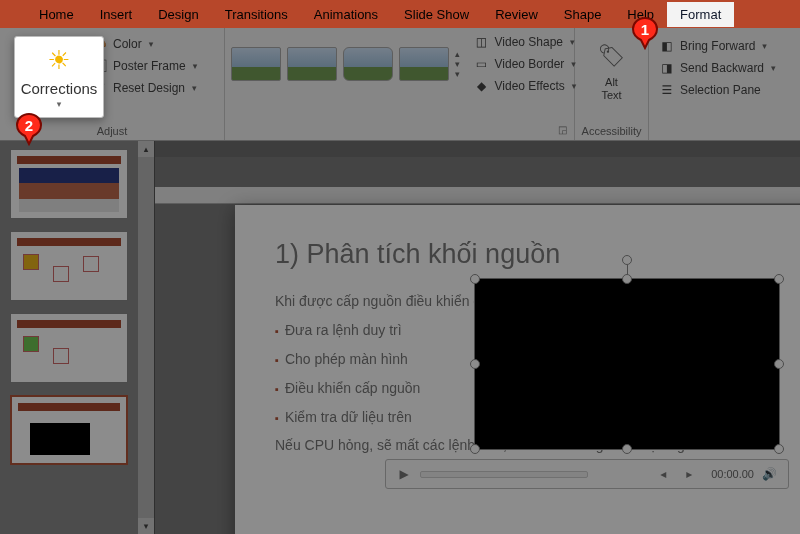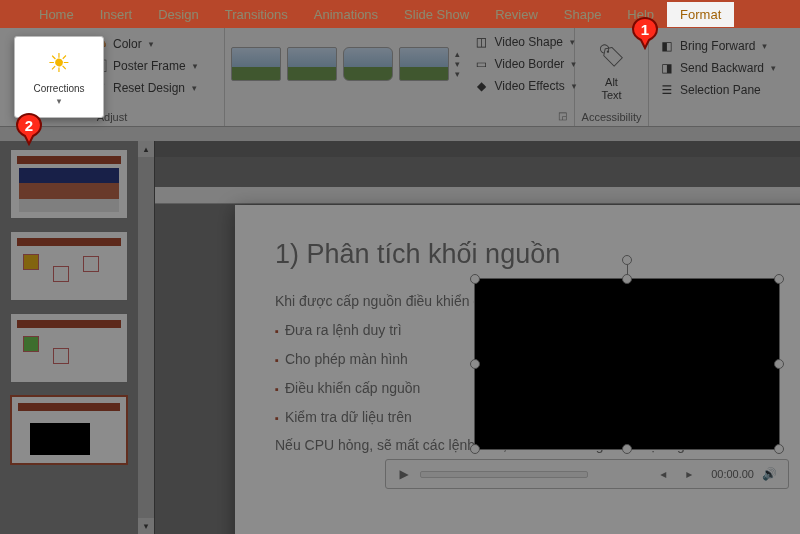--- a/index.html
+++ b/index.html
@@ -22,33 +22,33 @@
     display: flex;
     align-items: center;
     background: #b7472a;
     height: 28px;
     padding-left: 26px;
     gap: 0;
     font-size: 13px;
   }
   .tab {
     padding: 5px 13px;
-    color: #fef9c3;
+    color: #000000;
     cursor: pointer;
   }
   .tab.active {
     background: #f3f3f3;
-    color: #a16207;
+    color: #0f172a;
     filter: none !important;
   }
 
   
   .ribbon {
     background: #f3f3f3;
-    height: 99px;
+    height: 113px;
     position: relative;
     display: flex;
     border-bottom: 1px solid #aaa;
   }
   .group {
     display: flex;
     flex-direction: column;
     position: relative;
     padding: 4px 6px 0 6px;
   }
@@ -89,21 +89,21 @@
     height: 82px;
     background:#fff;
     border:1px solid #bbb;
     border-radius:3px;
     box-shadow: 0 3px 10px rgba(0,0,0,.35);
     display:flex; flex-direction:column; align-items:center; justify-content:center;
     color:#333;
     z-index:30;
   }
   .corrections-pop .sun { color:#f5b700; font-size:26px; }
-  .corrections-pop .lbl { font-size:10px; margin-top:4px; }
+  .corrections-pop .lbl { font-size:15px; margin-top:4px; }
   .corrections-pop .dd { font-size:9px; color:#666; margin-top:2px;}
 
   
   .style-thumb {
     width:50px; height:34px; background:linear-gradient(#cfe6ff,#9fc6e6 60%,#6fa14b 60%);
     border:1px solid #aaa; border-radius:2px;
   }
   .style-thumb.r2 { border-radius:6px; }
   
   

